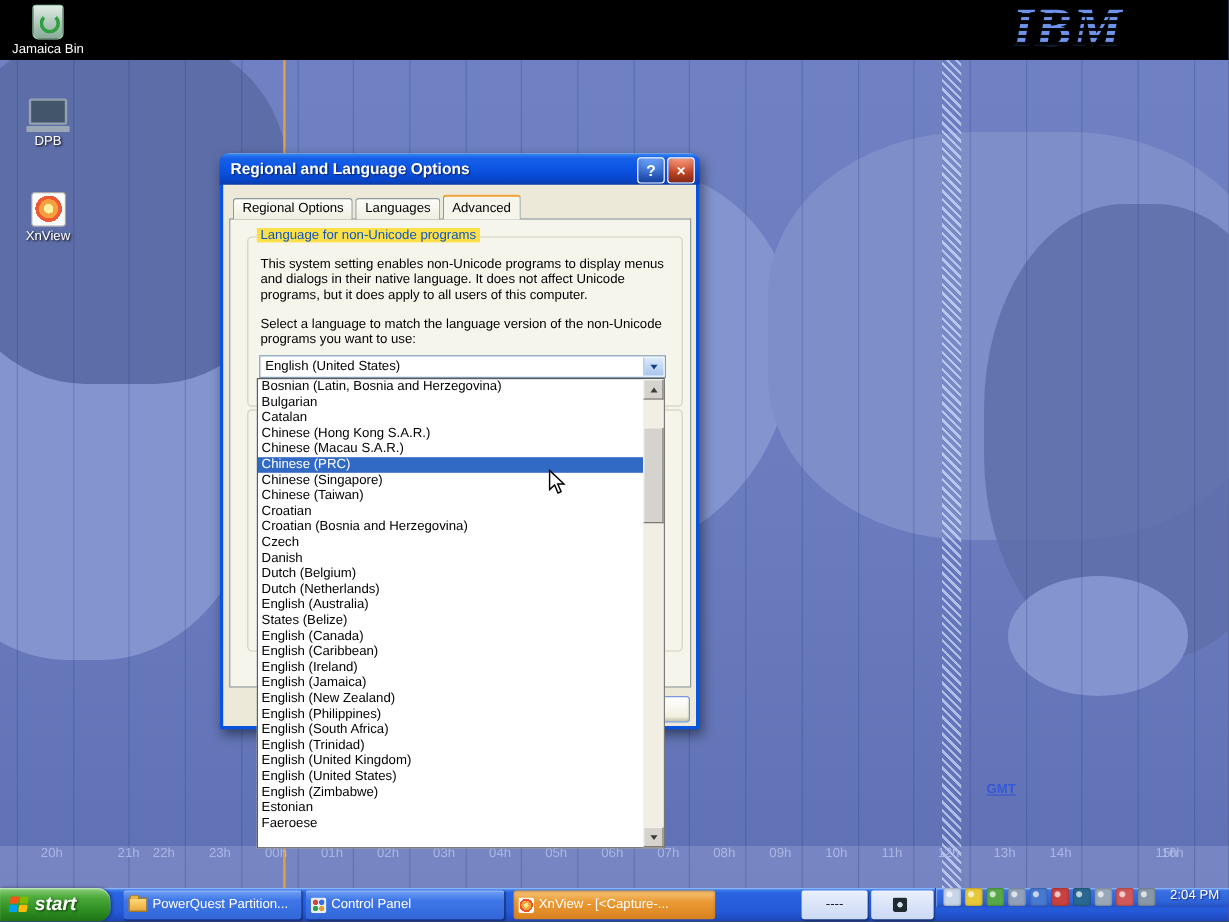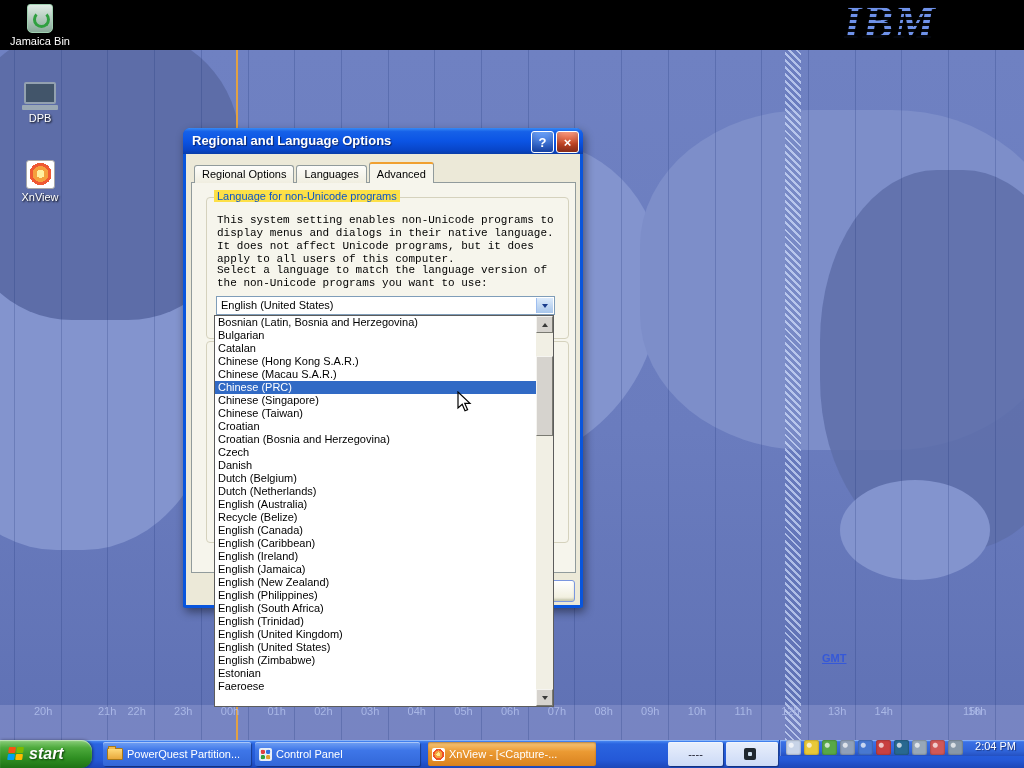--- a/index.html
+++ b/index.html
@@ -62,21 +62,21 @@
     border-radius:3px 3px 0 0;margin-right:2px;cursor:default;}
   .tab.active{height:21px;padding-top:4px;background:#f6f5ec;border-top:2px solid #f0a030;position:relative;z-index:4;}
 
   .tabpage{position:absolute;left:5px;top:54px;width:385px;height:391px;box-sizing:border-box;
     background:#f6f5ec;border:1px solid #919b9c;z-index:2;}
   .groupbox{position:absolute;border:1px solid #d5d2bd;border-radius:4px;}
   .gb-lang{left:14px;top:14px;width:361px;height:140px;}
   .gb-2{left:14px;top:158px;width:361px;height:200px;}
   .gb-title{position:absolute;left:7px;top:-8px;background:#fde047;padding:0 3px;
     font-size:11px;color:#0d55c8;white-space:nowrap;}
-  .para{position:absolute;left:10px;width:344px;font-size:11px;line-height:13px;color:#000;font-family:Liberation Mono, monospace;}
+  .para{position:absolute;left:10px;width:344px;font-size:11px;line-height:13px;color:#000;}
   .para1{top:16px;}
   .para2{top:66px;}
   .combo{position:absolute;left:9px;top:98px;width:339px;height:19px;box-sizing:border-box;
     background:#fff;border:1px solid #7f9db9;}
   .combo .cval{position:absolute;left:4px;top:2px;font-size:11px;color:#000;}
   .combo .cbtn{position:absolute;right:1px;top:1px;width:16px;height:15px;
     background:linear-gradient(180deg,#dcebfc,#c2d8f2 50%,#a8c6ec);border-left:1px solid #9ebef0;
     display:flex;align-items:center;justify-content:center;}
   .tri-down{width:0;height:0;border-left:3px solid transparent;border-right:3px solid transparent;border-top:4px solid #1a3c8c;}
 
@@ -280,21 +280,21 @@
         <div class="litem selected">Chinese (PRC)</div>
         <div class="litem">Chinese (Singapore)</div>
         <div class="litem">Chinese (Taiwan)</div>
         <div class="litem">Croatian</div>
         <div class="litem">Croatian (Bosnia and Herzegovina)</div>
         <div class="litem">Czech</div>
         <div class="litem">Danish</div>
         <div class="litem">Dutch (Belgium)</div>
         <div class="litem">Dutch (Netherlands)</div>
         <div class="litem">English (Australia)</div>
-        <div class="litem">Recycle (Belize)</div>
+        <div class="litem">States (Belize)</div>
         <div class="litem">English (Canada)</div>
         <div class="litem">English (Caribbean)</div>
         <div class="litem">English (Ireland)</div>
         <div class="litem">English (Jamaica)</div>
         <div class="litem">English (New Zealand)</div>
         <div class="litem">English (Philippines)</div>
         <div class="litem">English (South Africa)</div>
         <div class="litem">English (Trinidad)</div>
         <div class="litem">English (United Kingdom)</div>
         <div class="litem">English (United States)</div>

